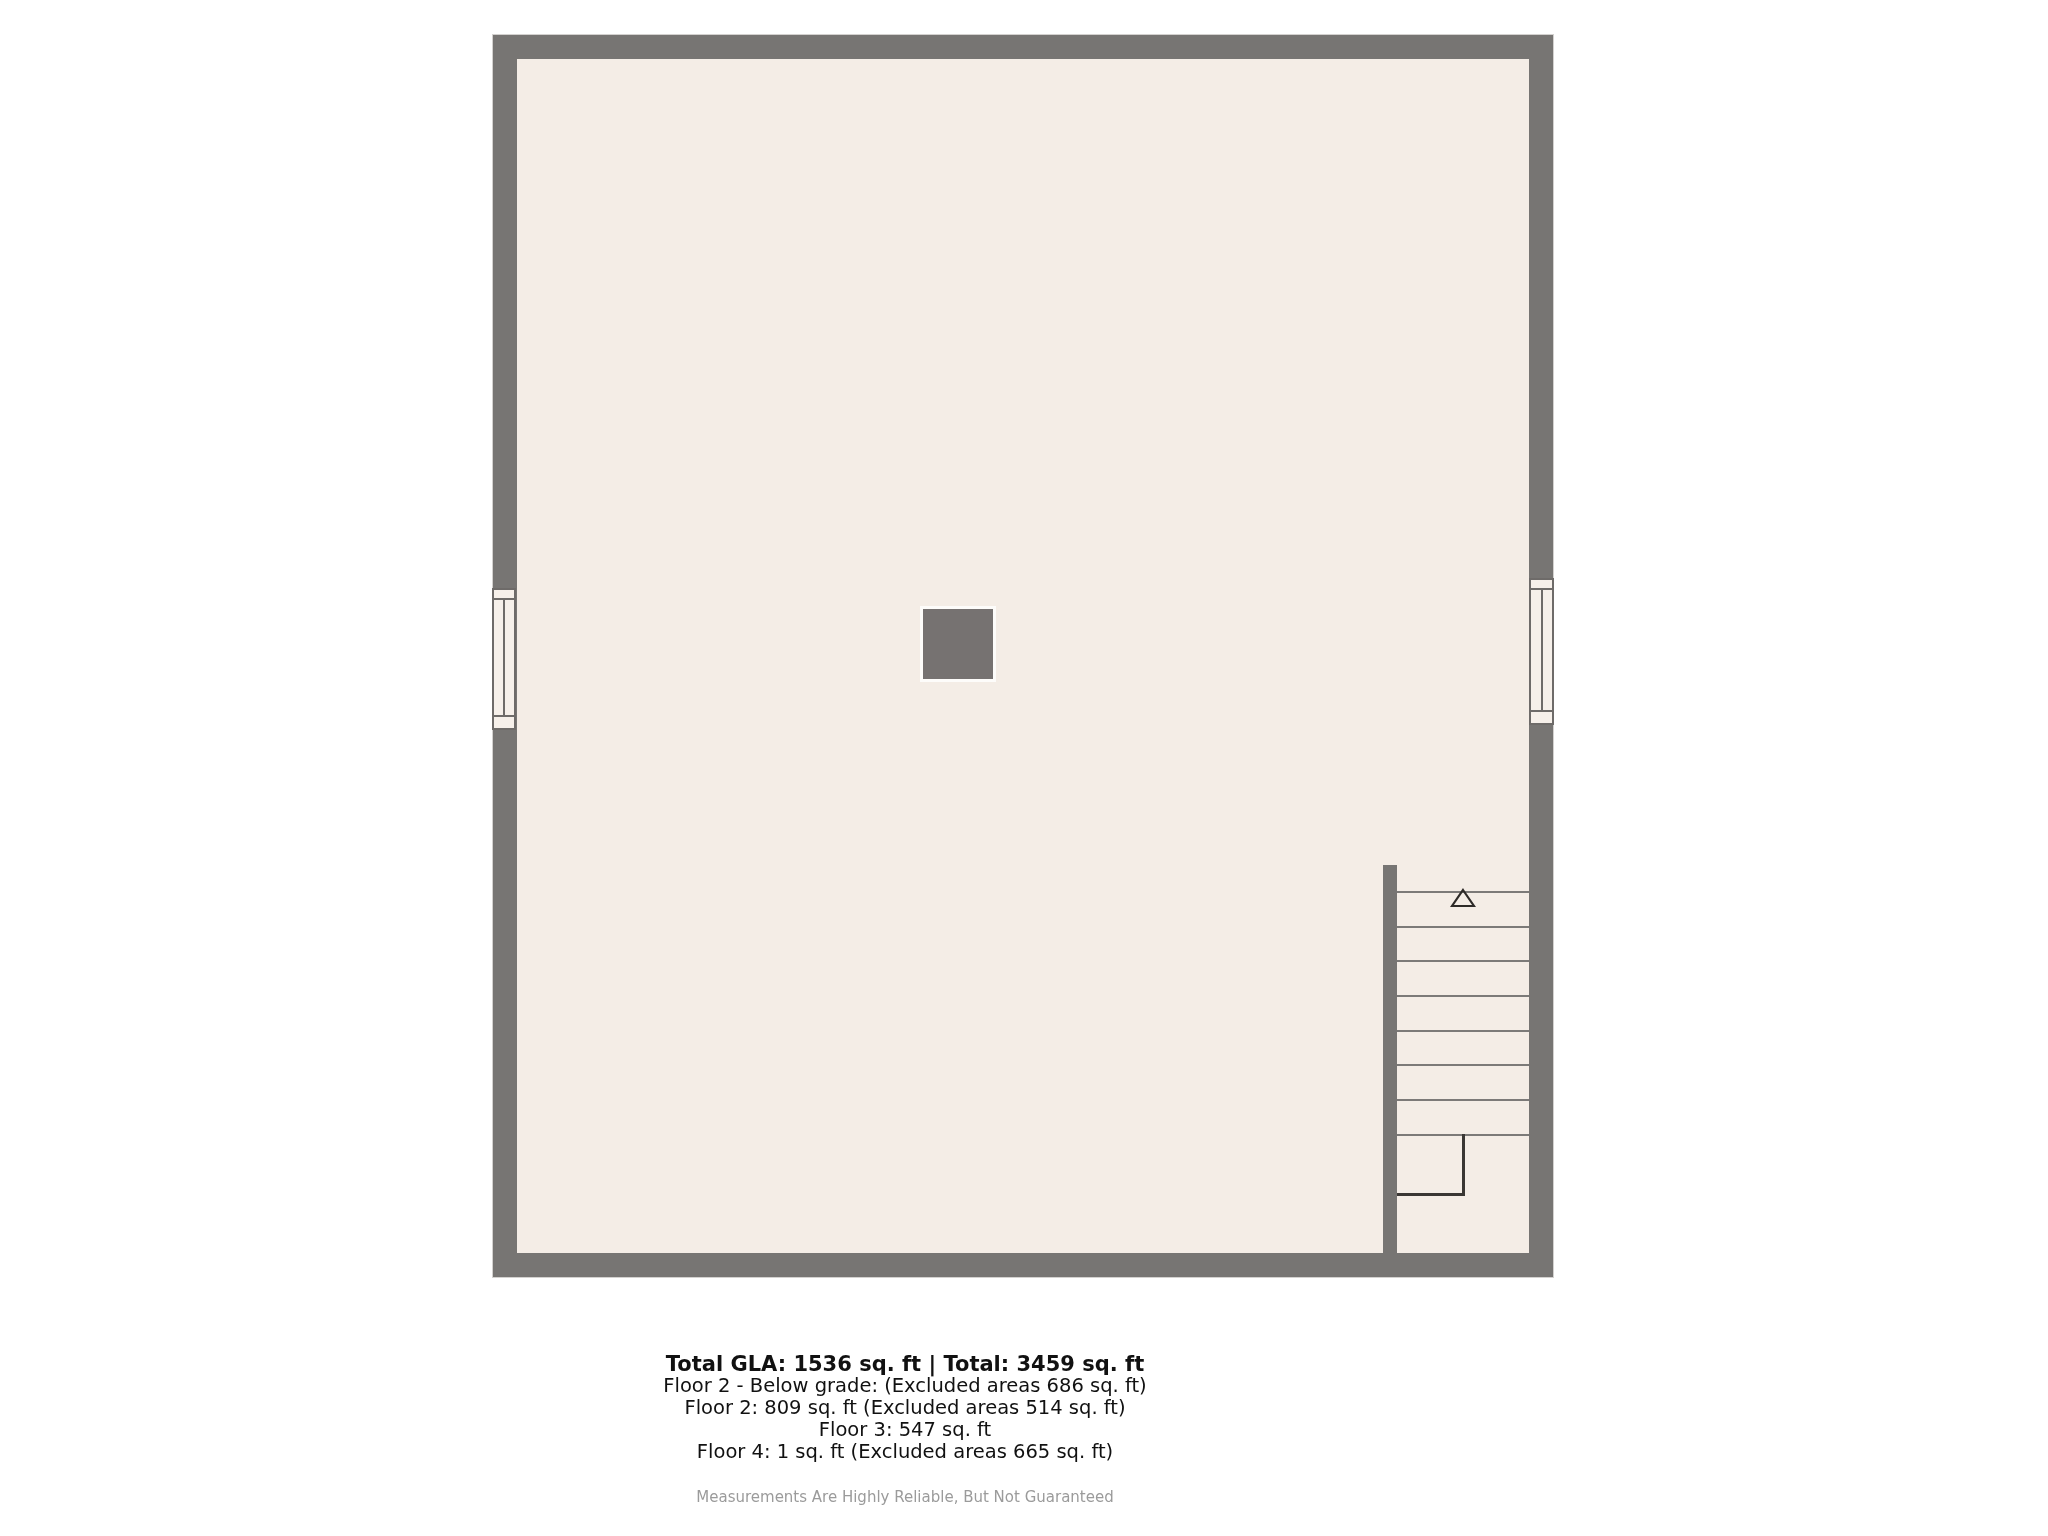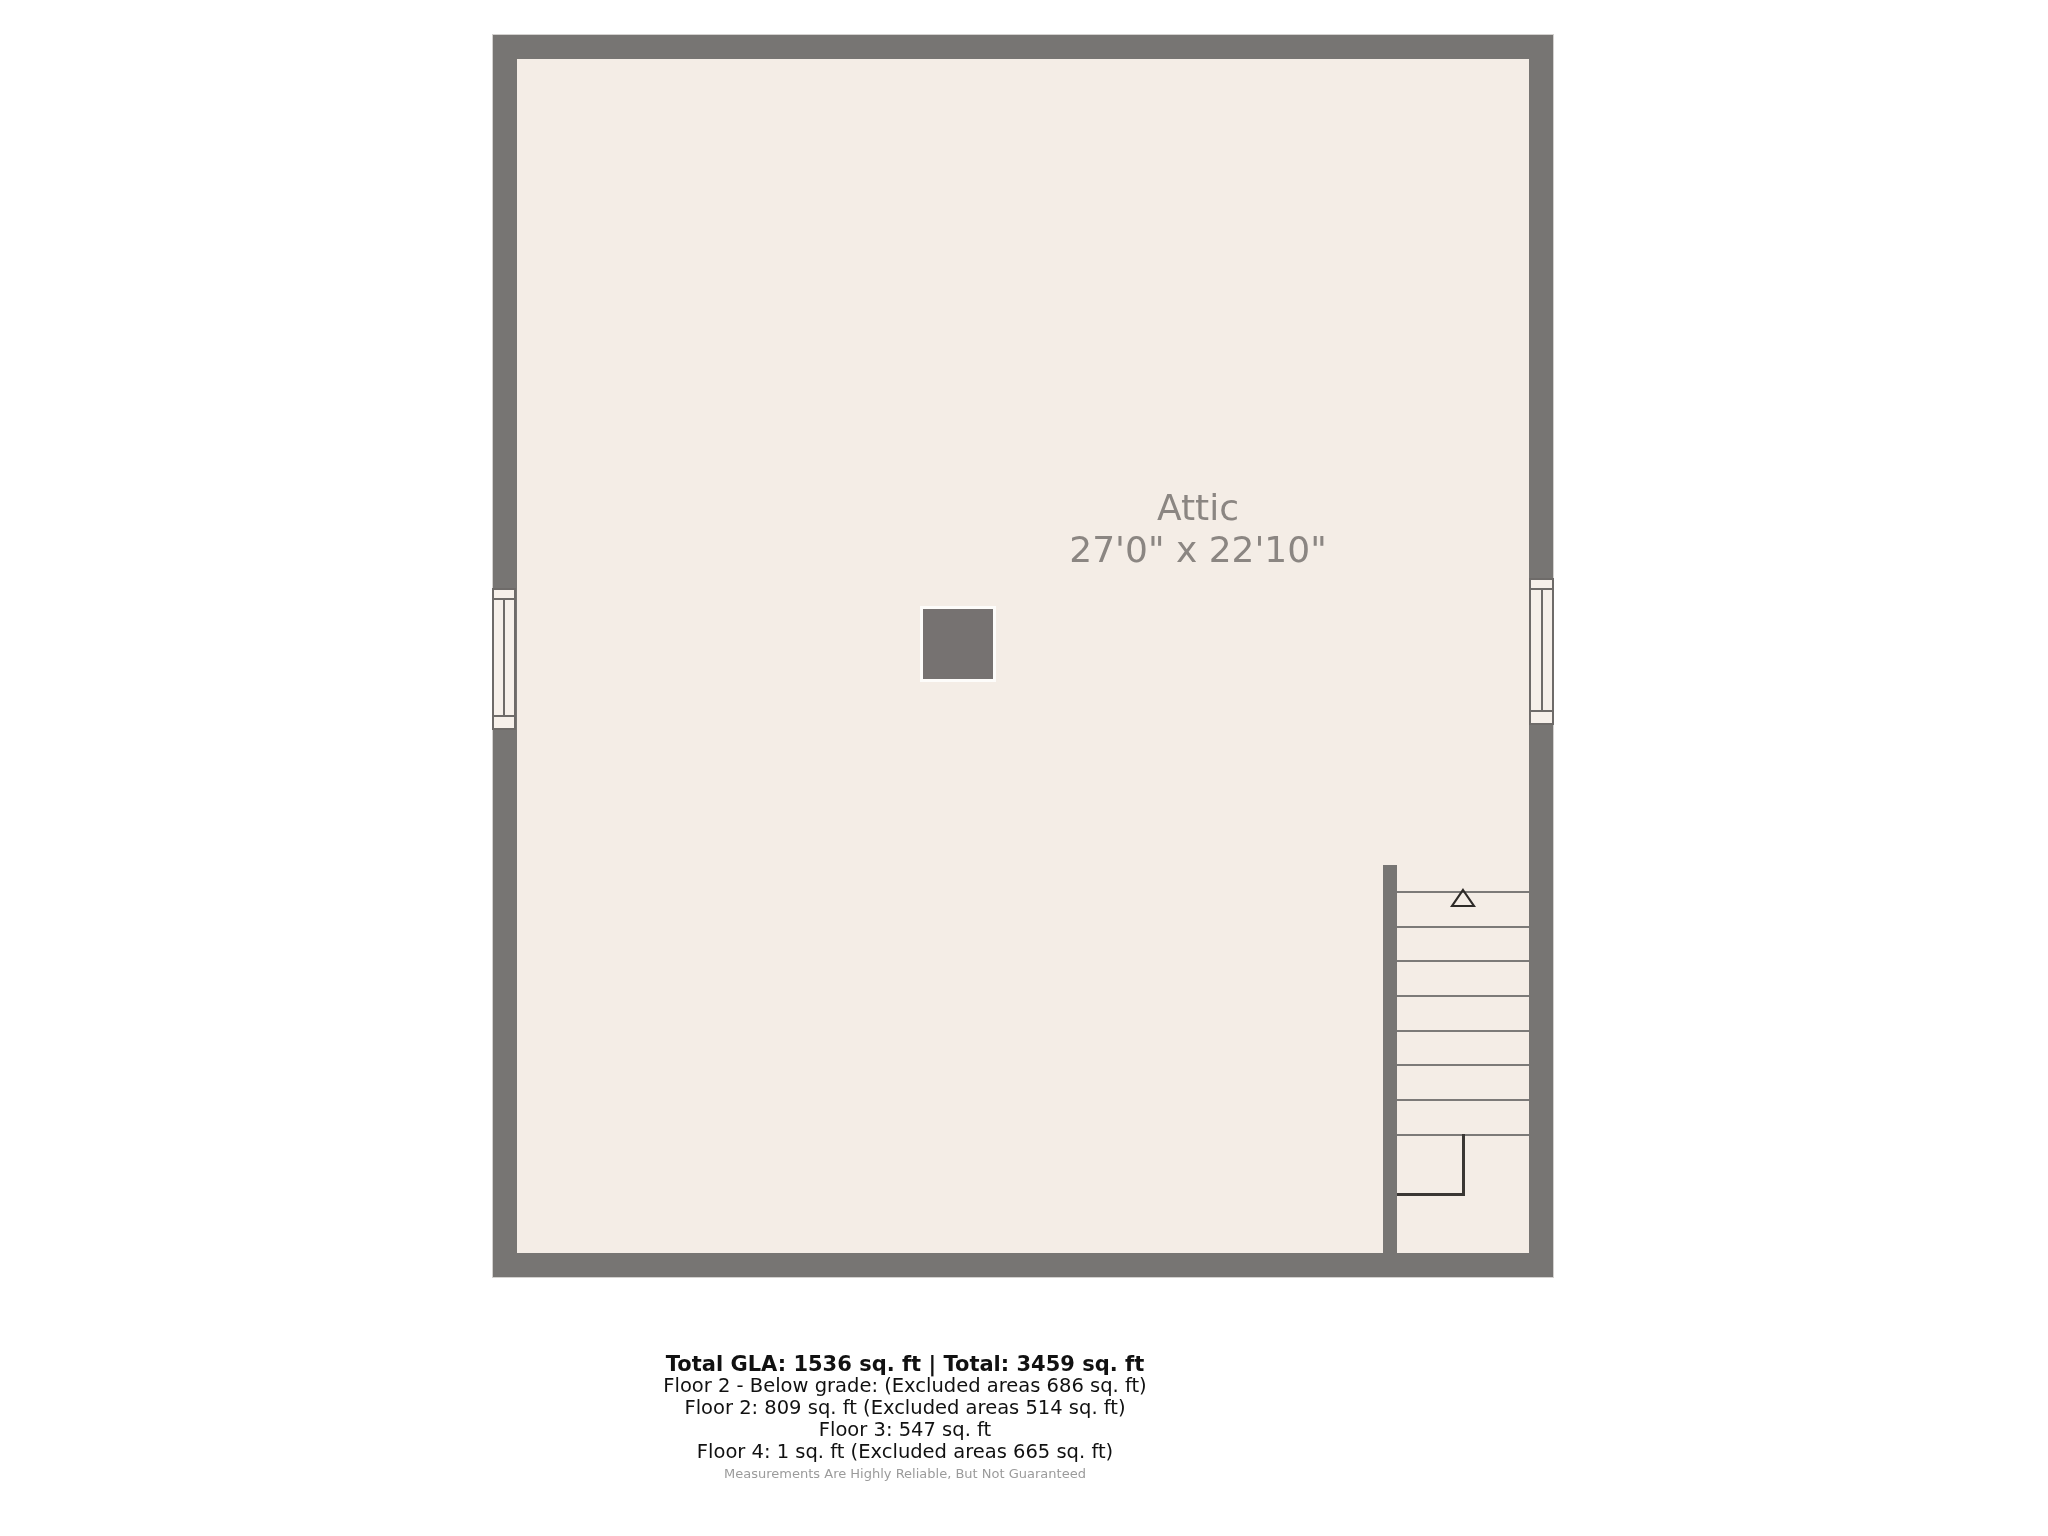--- a/index.html
+++ b/index.html
@@ -85,33 +85,29 @@
   }
 
   
   .summary {
     position:absolute; left:0; top:1353px; width:1810px;
     text-align:center; color:var(--summary-text);
     font-size:19.5px; line-height:22px;
   }
   .summary .total { font-weight:bold; font-size:21px; }
   .summary .disclaimer {
-    font-size:13px; color:var(--disclaimer-text);
+    margin-top:23px; font-size:15px; color:var(--disclaimer-text);
   }
 </style>
 </head>
 <body>
 
 <div class="plan">
   <div class="interior"></div>
 
-  <div class="room-label-block">
-    <div>Attic</div>
-    <div>27'0" x 22'10"</div>
-  </div>
 
   <div class="chimney"></div>
 
   <div class="window window-left">
     <div class="cap-top"></div>
     <div class="cap-bottom"></div>
     <div class="mullion"></div>
   </div>
 
   <div class="window window-right">

